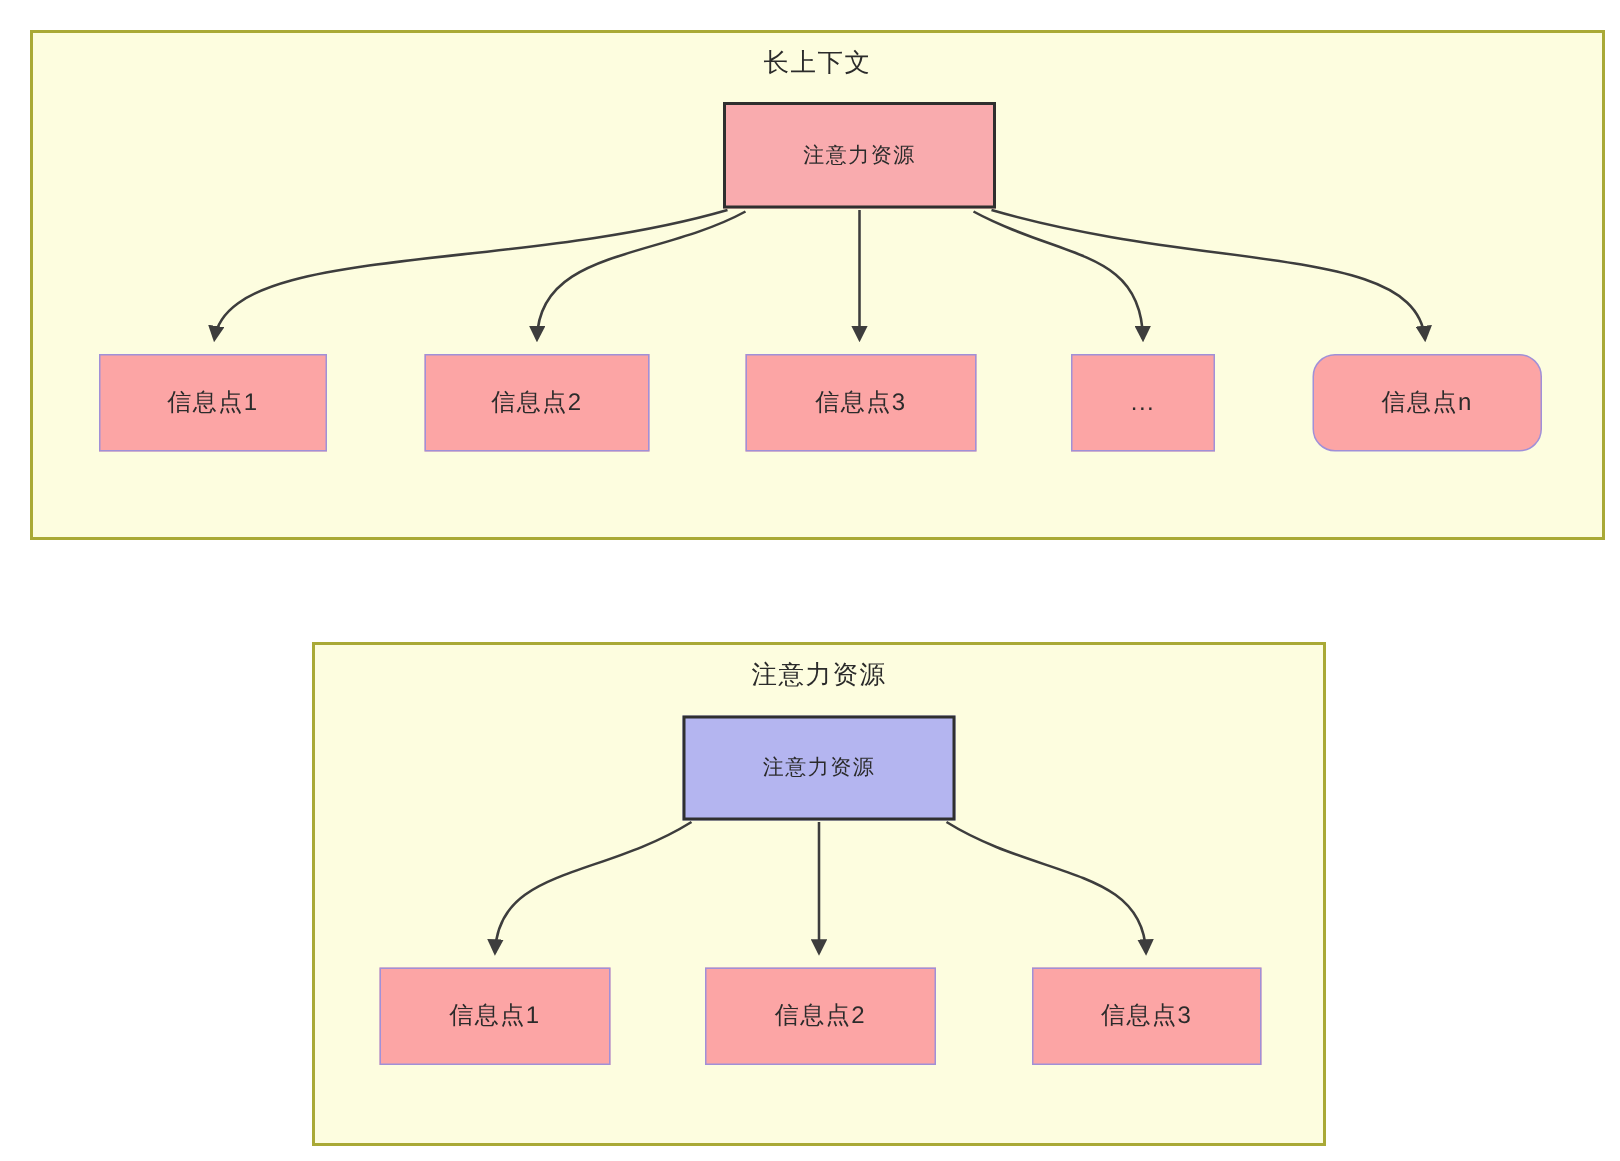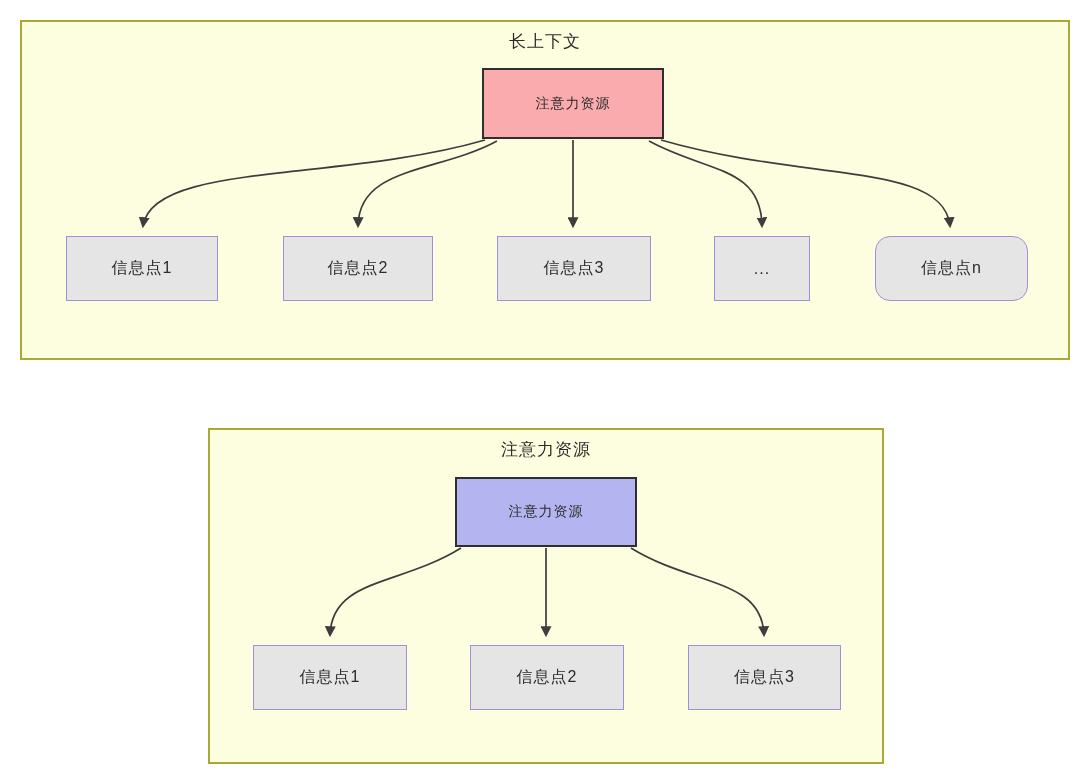--- a/index.html
+++ b/index.html
@@ -18,21 +18,21 @@
   }
   .node {
     position:absolute; box-sizing:border-box;
     display:flex; align-items:center; justify-content:center;
     font-size:16px; color:#2b2b2b; letter-spacing:1px;
   }
   .attn-node {
     border:2.6px solid #2f2f2f; font-size:14px;
   }
   .info-node {
-    background:#e5e5e5; border:1.6px solid #a090d8;
+    background:#fca5a5; border:1.6px solid #a090d8;
   }
   .arrow-layer {
     position:absolute; left:0; top:0; width:1080px; height:774px;
     pointer-events:none;
   }
   .arrow-layer path.edge {
     fill:none; stroke:#3d3d3d; stroke-width:1.7px;
   }
 </style>
 </head>

